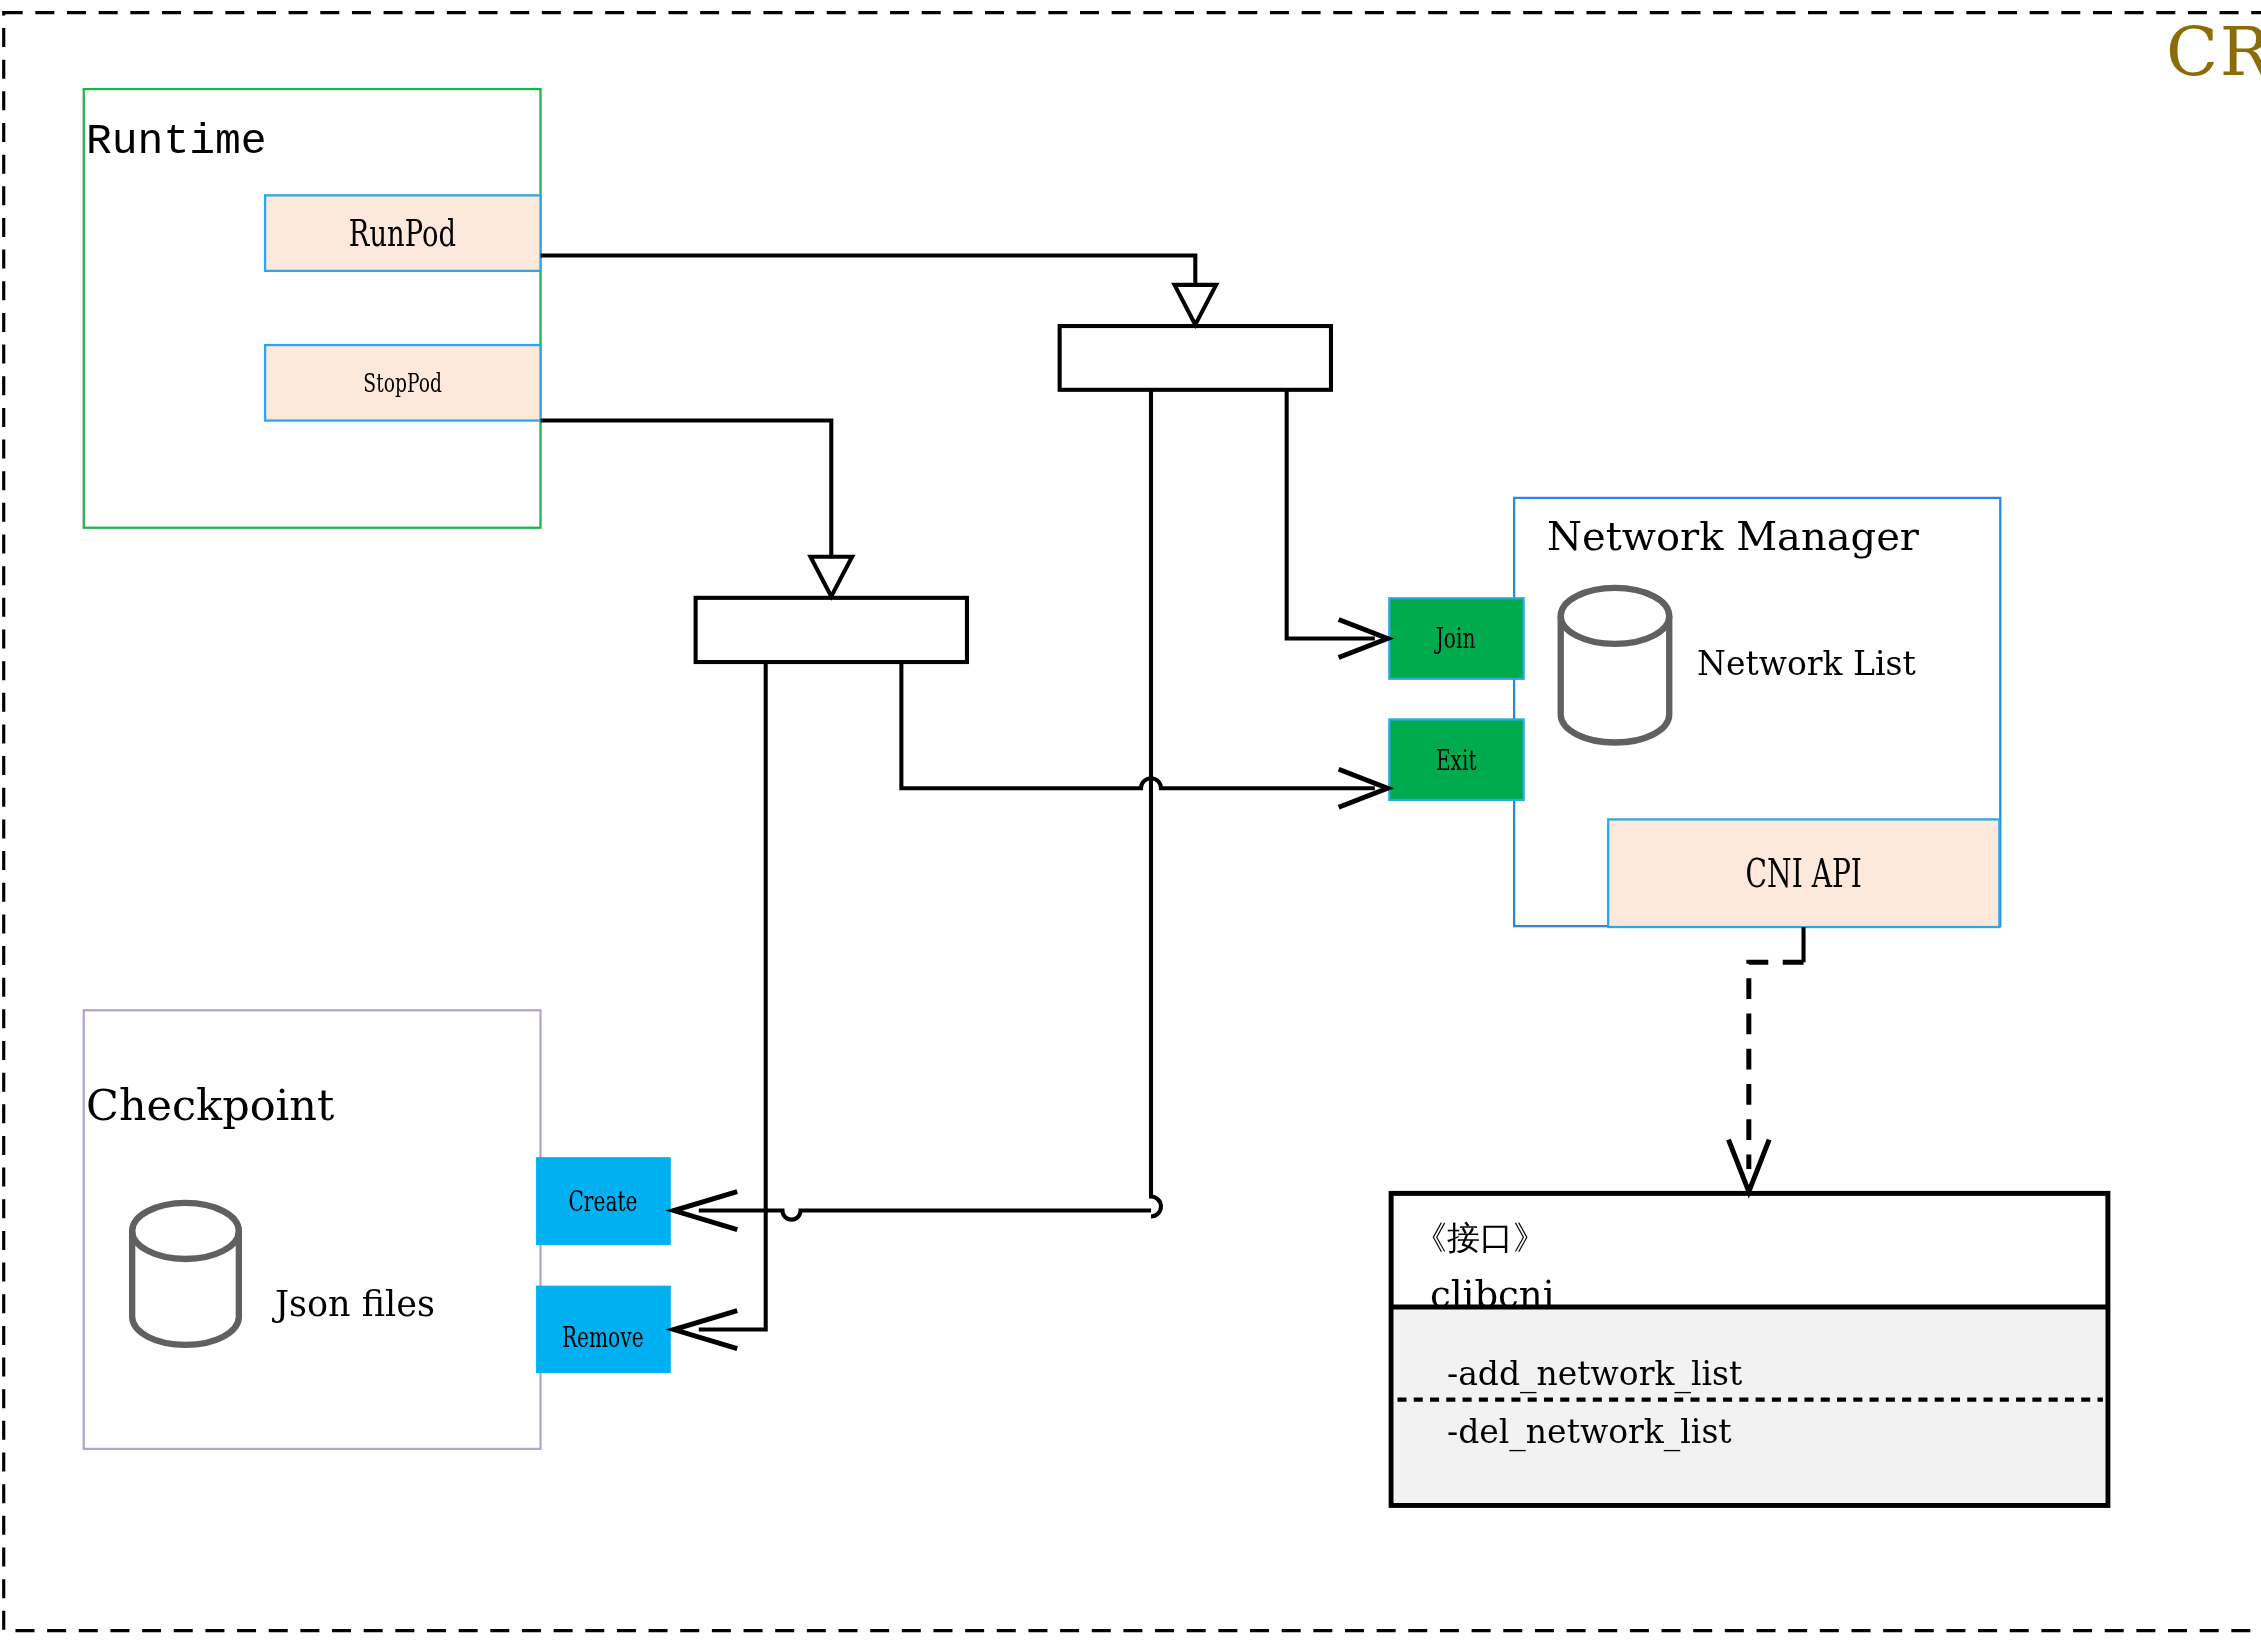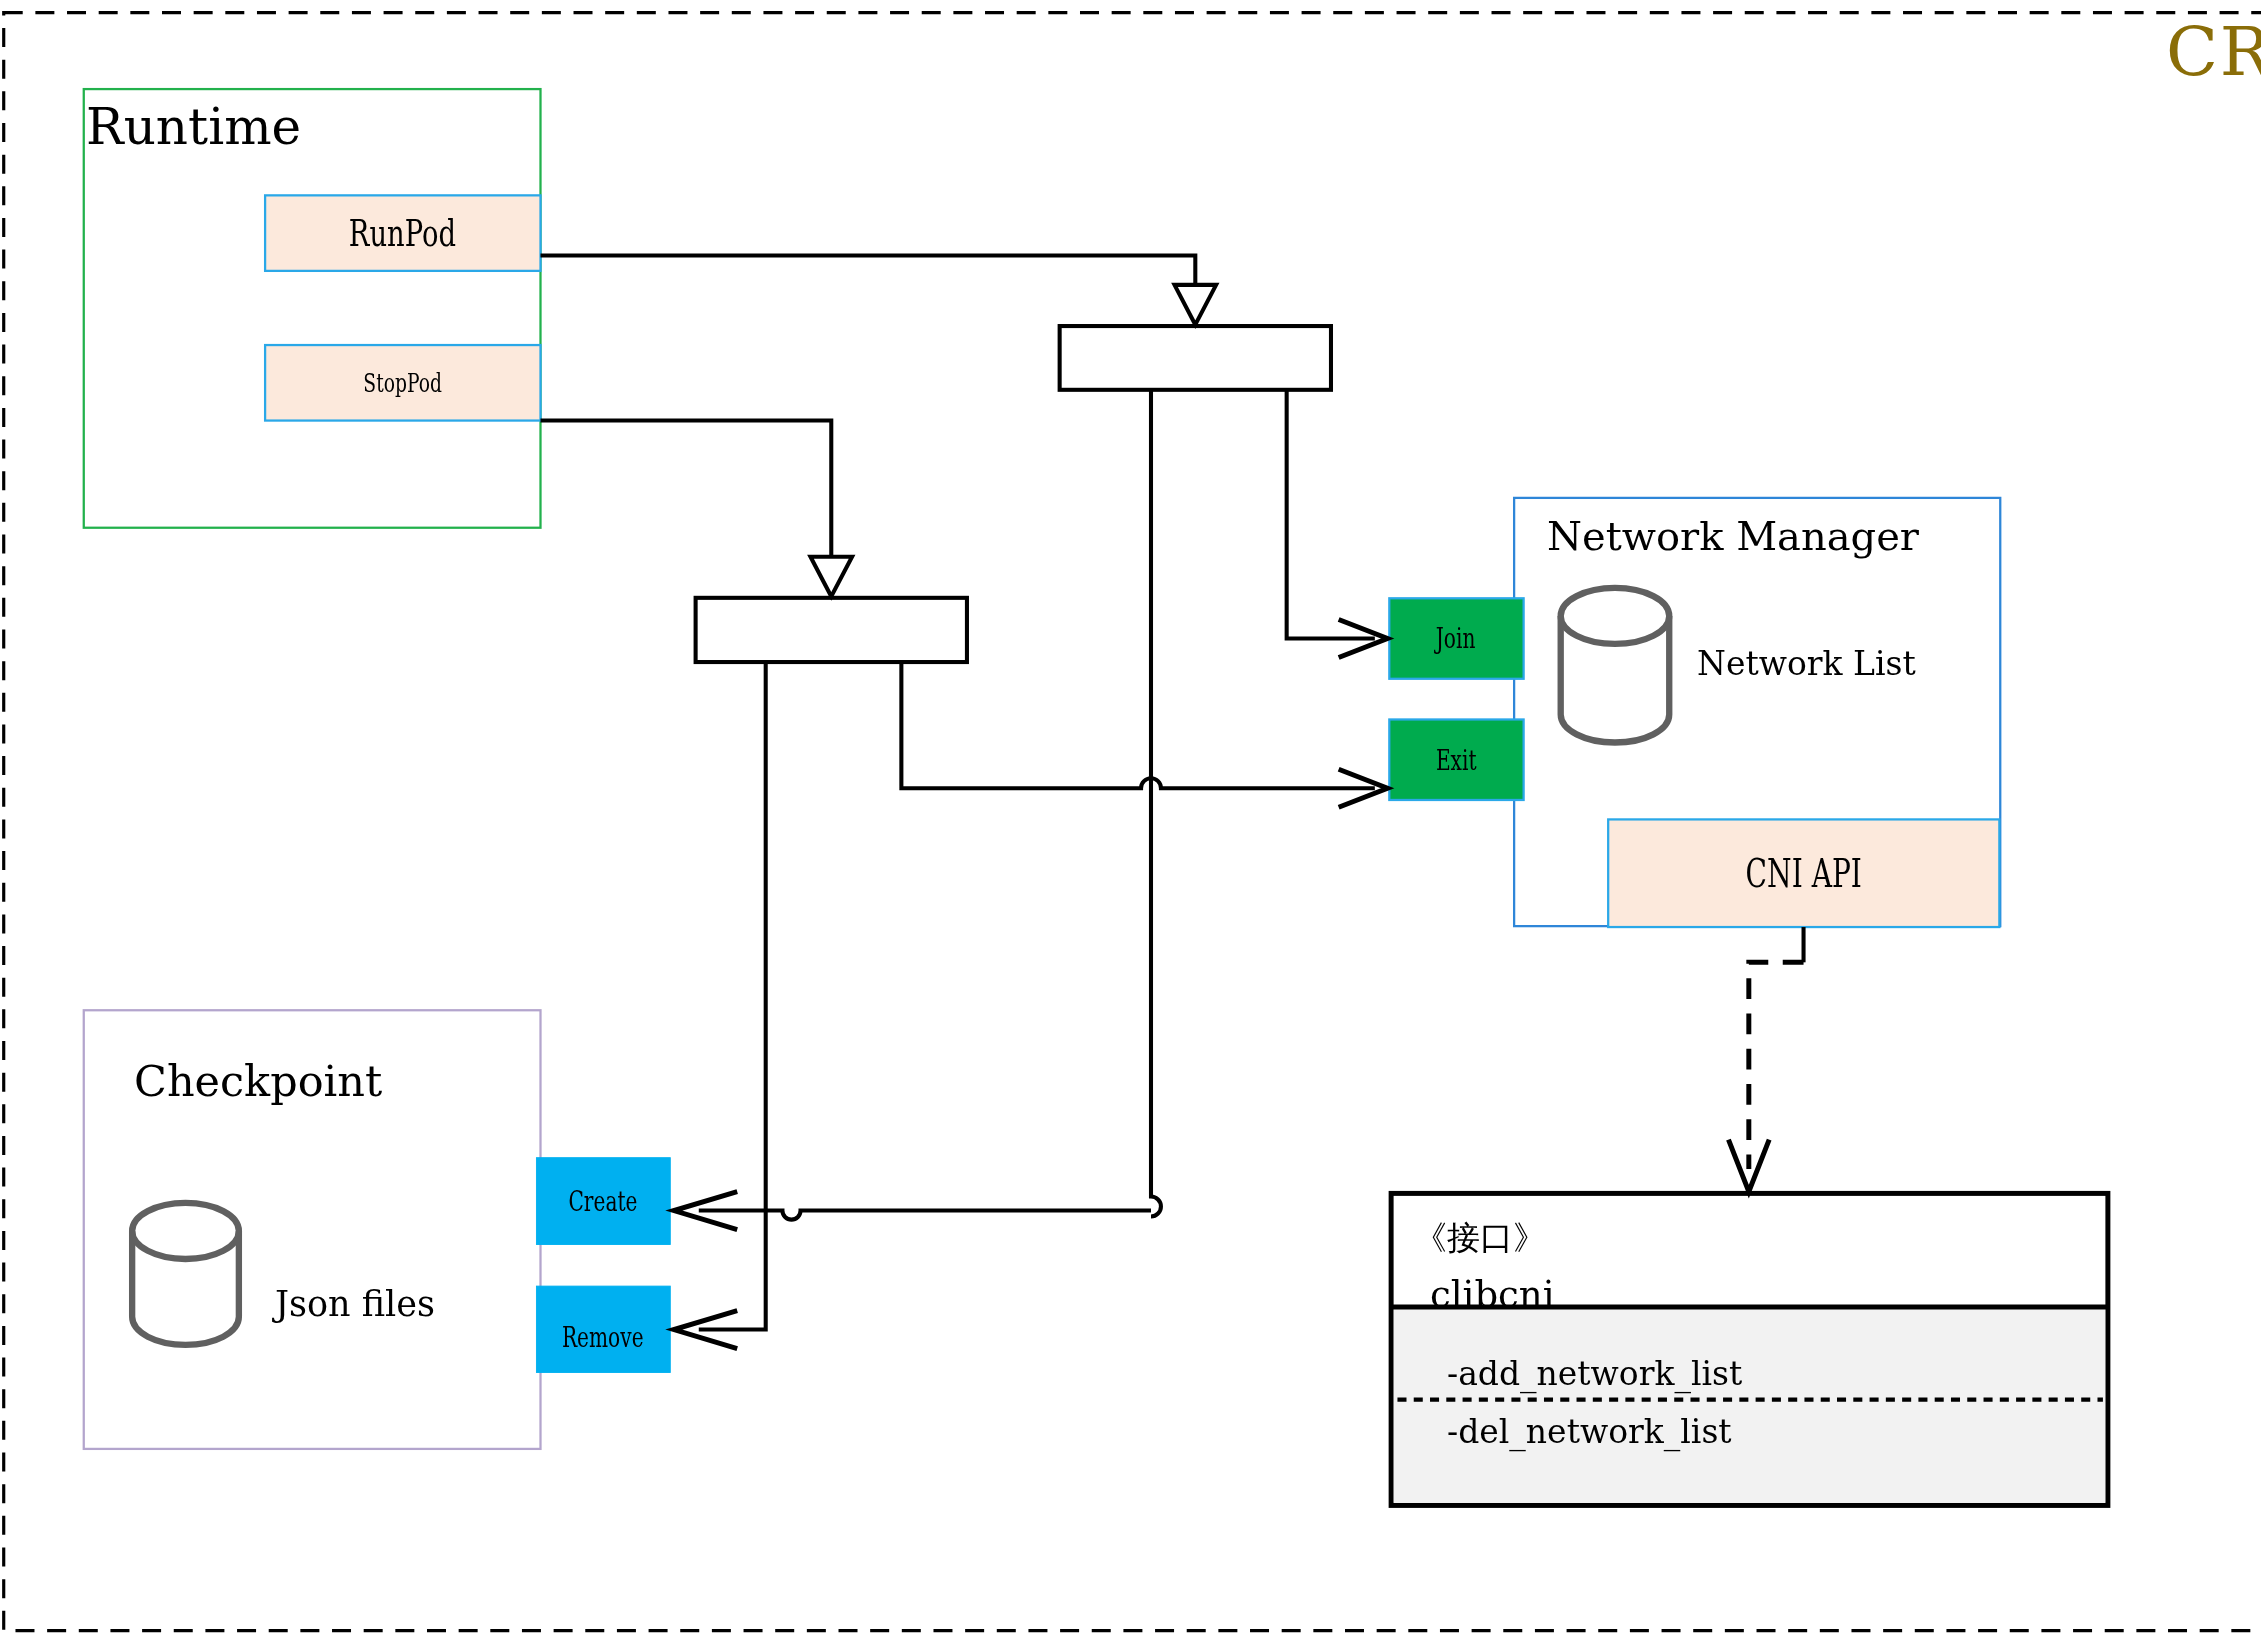--- a/index.html
+++ b/index.html
@@ -103,23 +103,23 @@
 
     <polyline points="1630,2635 1490,2677 1630,2719" fill="none" stroke="#000000" stroke-width="11"></polyline>
 
     <polyline points="1630,2898 1490,2940 1630,2982" fill="none" stroke="#000000" stroke-width="11"></polyline>
 
     <polyline points="3822,2520 3867,2635 3912,2520" fill="none" stroke="#000000" stroke-width="11"></polyline>
   </svg>
 
   <div class="lbl" style="left:2166px;top:18px;font-size:68px;color:#8a6d08;letter-spacing:1.8px;">CRI</div>
 
-  <div class="lbl" style="left:86px;top:102px;font-size:50px;">Runtime</div>
+  <div class="lbl" style="left:86px;top:120px;font-size:43px;font-family:Liberation Mono, monospace;">Runtime</div>
 
-  <div class="lbl" style="left:86px;top:1060px;font-size:43px;padding-left:48px;">Checkpoint</div>
+  <div class="lbl" style="left:86px;top:1084px;font-size:43px;">Checkpoint</div>
 
   <div class="lbl" style="left:1547px;top:516px;font-size:40px;">Network Manager</div>
 
   <div class="center-lbl" style="left:265px;top:195px;width:275px;height:76px;font-size:38px;border-radius:23px;">
     <span>RunPod</span>
   </div>
 
   <div class="center-lbl" style="left:265px;top:345px;width:275px;height:76px;font-size:26px;">
     <span>StopPod</span>
   </div>

